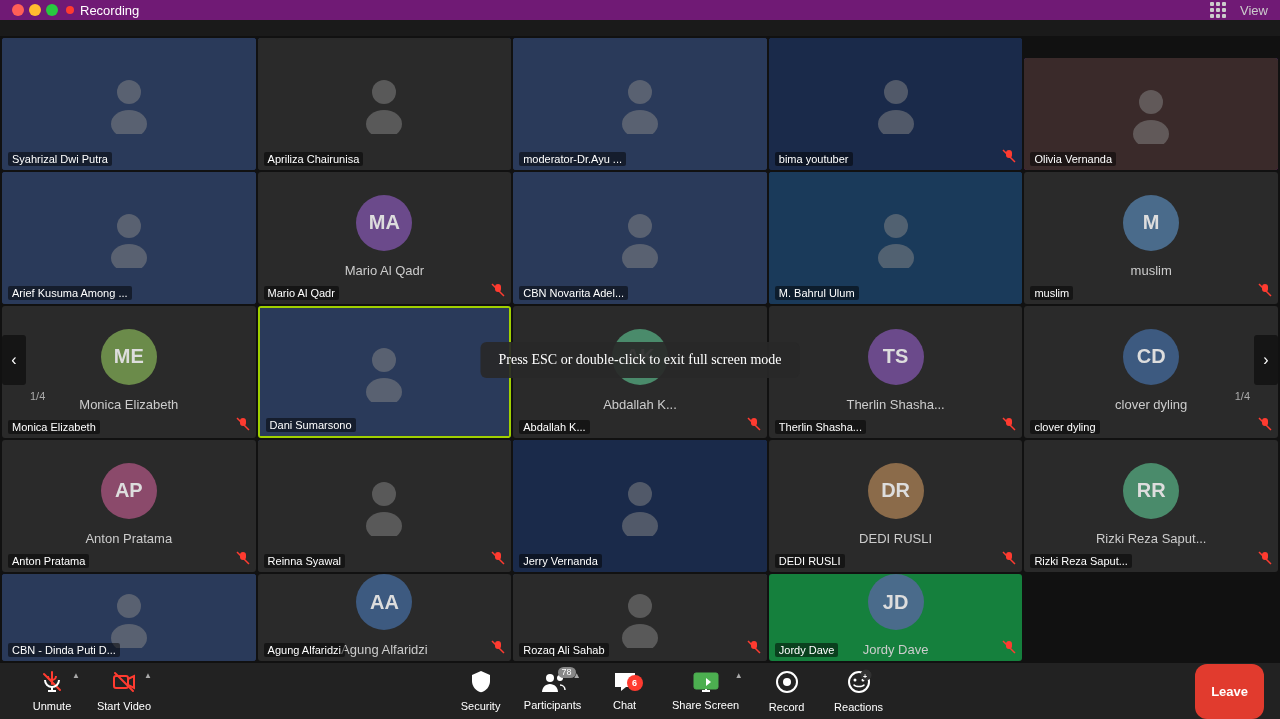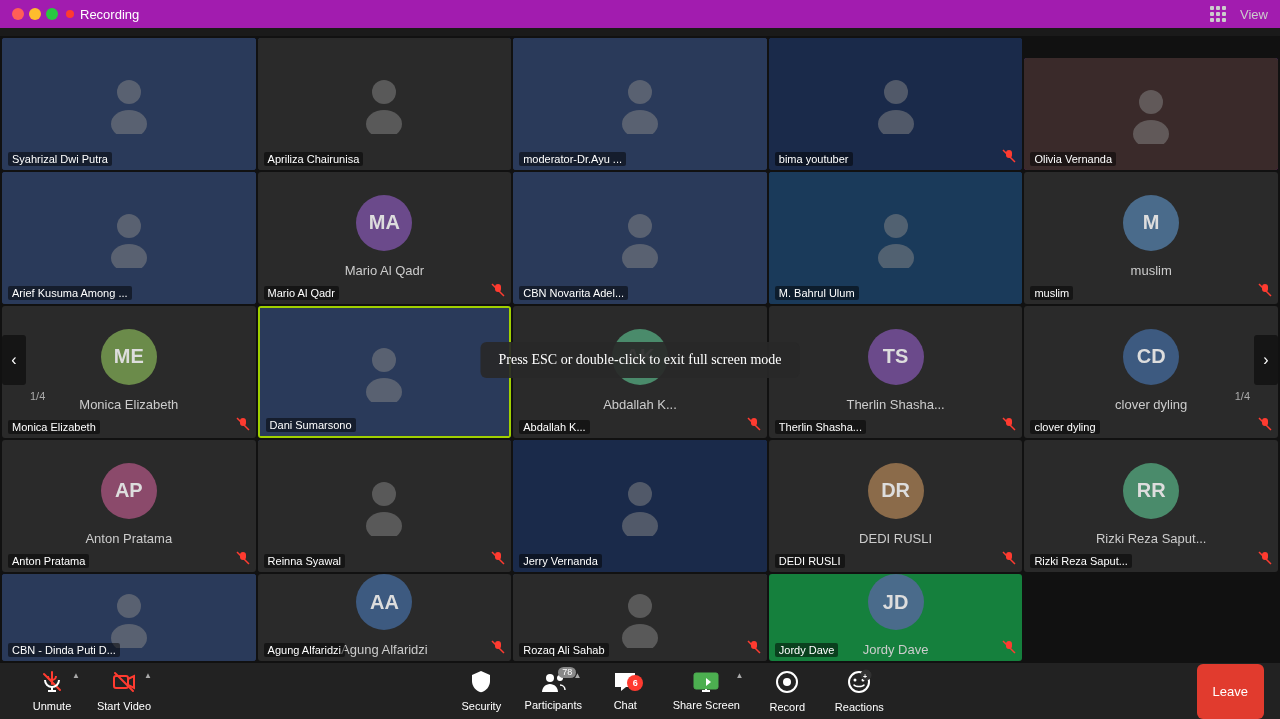--- a/index.html
+++ b/index.html
@@ -10,22 +10,22 @@
       font-family: -apple-system, BlinkMacSystemFont, 'Segoe UI', sans-serif;
       overflow: hidden;
       color: #fff;
       position: relative;
     }
 
     
     .top-bar {
       position: absolute;
       top: 0; left: 0; right: 0;
-      height: 28px;
-      background: #a21caf;
+      height: 20px;
+      background: #701a75;
       display: flex;
       align-items: center;
       justify-content: space-between;
       padding: 8px 12px;
       z-index: 10;
     }
     .top-bar-left {
       display: flex;
       align-items: center;
       gap: 8px;
@@ -217,24 +217,24 @@
       border-radius: 8px;
       display: flex;
       align-items: center;
       justify-content: center;
       font-weight: bold;
     }
     .leave-btn {
       background: #e13b2e;
       color: #fff;
       border: none;
-      border-radius: 6px;
+      border-radius: 12px;
       padding: 20px 16px;
       font-size: 13px;
-      font-weight: 400;
+      font-weight: 700;
       cursor: pointer;
       margin-left: 16px;
     }
     .spacer { flex: 1; }
     .mic-muted { color: #ff3b30; font-size: 13px; }
 
     
     .name-only {
       display: flex;
       flex-direction: column;

